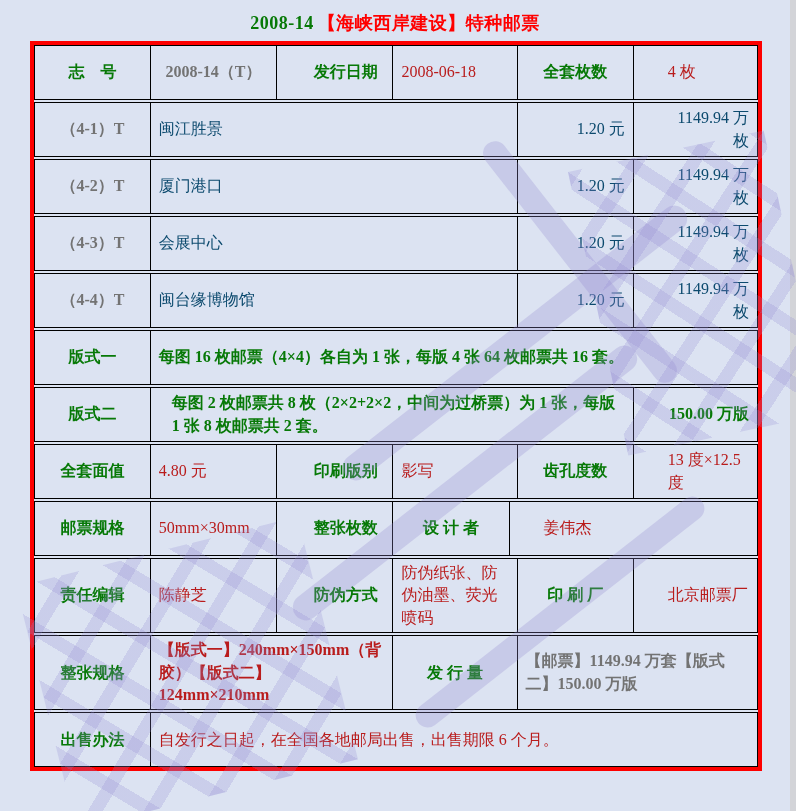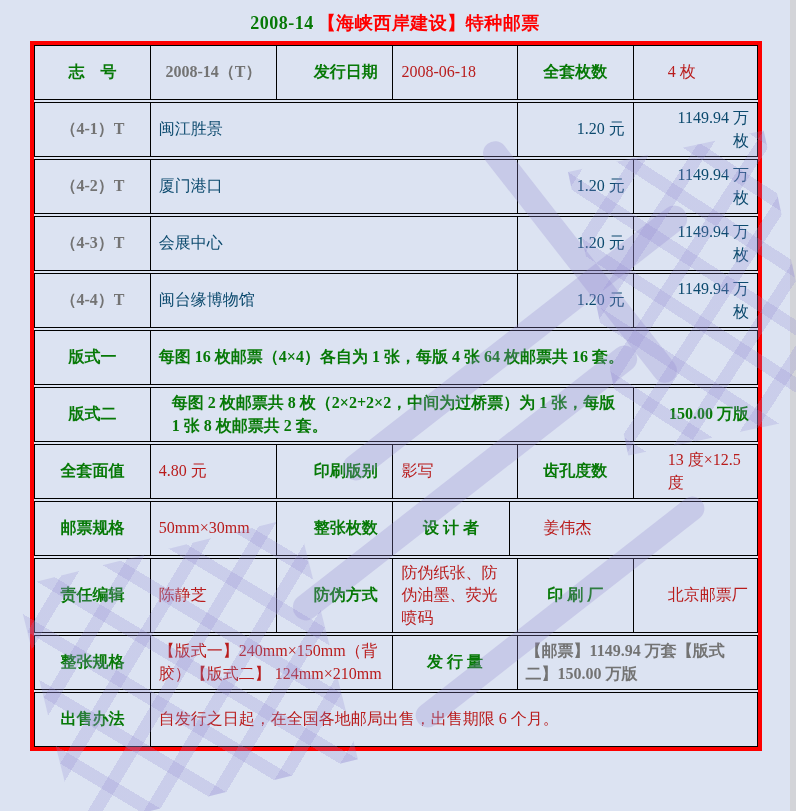--- a/index.html
+++ b/index.html
@@ -39,21 +39,21 @@
   .lbl{justify-content:center;text-align:center;color:#077907;font-weight:bold;}
   .val{color:#b91c1c;}
   .red{color:#0c4a6e;}
   .redb{color:#737373;font-weight:bold;}
   .grnb{color:#077907;font-weight:bold;}
   .right{justify-content:flex-end;text-align:right;}
   .center{justify-content:center;text-align:center;}
   .prelines{white-space:pre-line;}
   
   .w1{width:15.9%;}.w2{width:17.5%;}.w3{width:16.1%;padding-left:30px;}.w4{width:17.2%;}.w5{width:16.1%;}.w6{width:17.2%;padding-left:34px;}
-  .w23{width:33.6%;}.w56{width:33.3%;}.w234{width:50.8%;}.w2345{width:66.9%;padding-left:21px;}.w23456{width:84.1%;font-family:Liberation Serif, serif;}
+  .w23{width:33.6%;font-weight:bold;}.w56{width:33.3%;}.w234{width:50.8%;}.w2345{width:66.9%;padding-left:21px;}.w23456{width:84.1%;font-family:Liberation Serif, serif;}
 </style>
 </head>
 <body>
 
 <div class="page">
 
   <div class="wm wm-lattice wm1"></div>
   <div class="wm wm-lattice wm2"></div>
   <div class="wm wm-bar wm3"></div>
   <div class="wm wm-bar wm4"></div>

